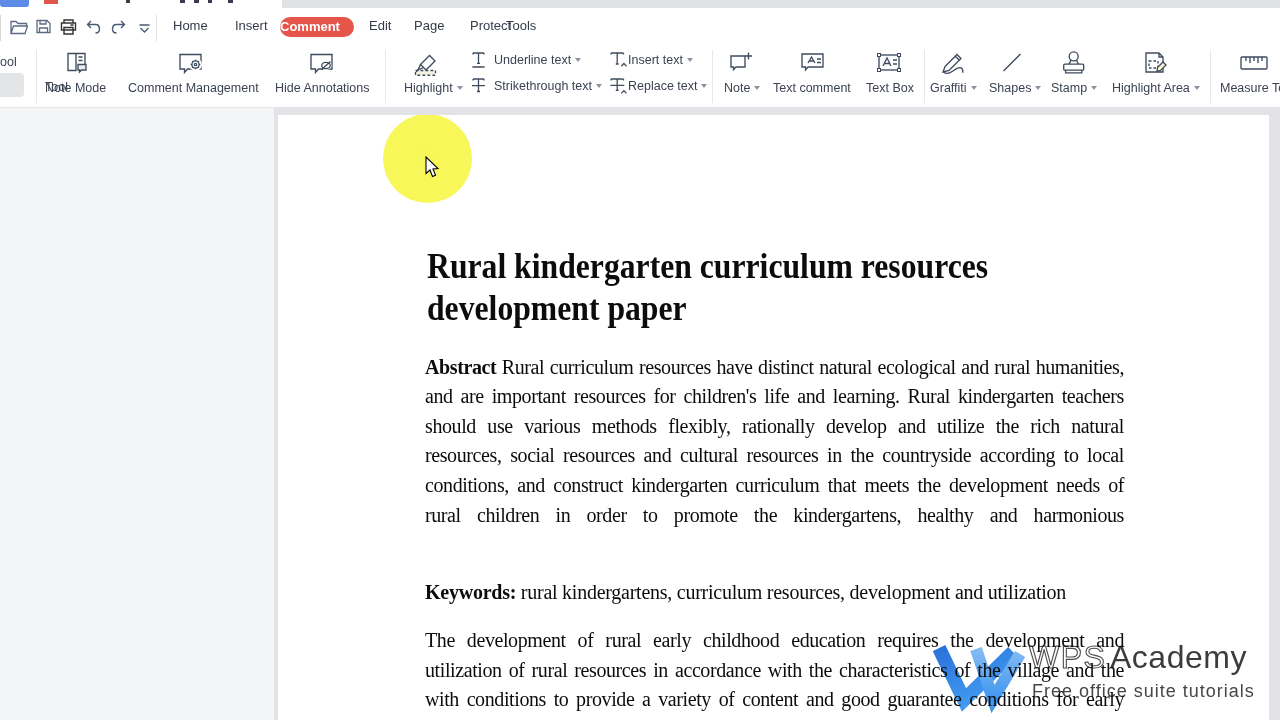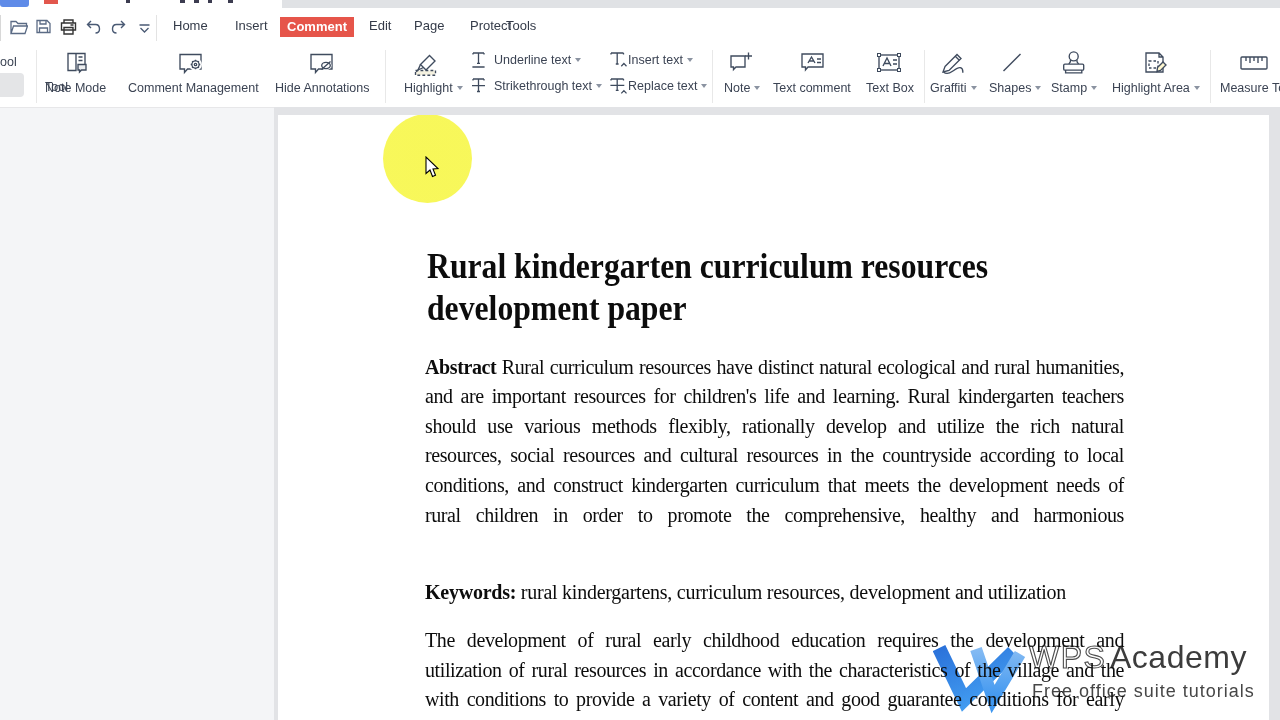--- a/index.html
+++ b/index.html
@@ -9,21 +9,21 @@
   
   #tabstrip { left:0; top:0; width:1280px; height:8px; background:#fff; }
   #tabstrip .graypart { position:absolute; left:282px; top:0; width:998px; height:8px; background:#e0e2e5; }
   #tabstrip .blue { position:absolute; left:0; top:0; width:29px; height:7px; background:#5f8be8; border-radius:0 0 3px 3px; }
   #tabstrip .red { position:absolute; left:44px; top:0; width:14px; height:4px; background:#e2574d; }
   .tmark { position:absolute; top:0; height:2.5px; background:#3c3c50; }
   
   #row1 { left:0; top:8px; width:1280px; height:44px; background:#fff; border-bottom:1px solid #ebebeb; }
   .menuitem { position:absolute; top:10px; font-size:13px; color:#343b49; }
   .vsep1 { position:absolute; left:156px; top:7px; width:1px; height:26px; background:#e3e3e3; }
-  #commentpill { position:absolute; left:280px; top:9px; width:74px; height:20px; background:#e6554a; border-radius:0; color:#fff; font-size:13px; font-weight:bold; text-align:center; line-height:20px; }
+  #commentpill { position:absolute; left:280px; top:9px; width:74px; height:20px; background:#e6554a; border-radius:10px; color:#fff; font-size:13px; font-weight:bold; text-align:left; line-height:20px; }
   
   #ribbon { left:0; top:46px; width:1280px; height:61px; background:#fff; }
   .rsep { position:absolute; top:4px; width:1px; height:53px; background:#e8e8e8; }
   .rlabel { position:absolute; top:34.5px; font-size:12.5px; color:#3b4353; white-space:nowrap; }
   .ricon { position:absolute; top:5px; }
   .drop { display:inline-block; width:0; height:0; border-left:3.5px solid transparent; border-right:3.5px solid transparent; border-top:4px solid #8b93a1; margin-left:4px; vertical-align:2px; }
   .smalltext { position:absolute; font-size:12.5px; color:#3b4353; white-space:nowrap; }
   #toolchip { position:absolute; left:-8px; top:27px; width:32px; height:24px; background:#e4e5e7; border-radius:4px; }
   
   #docarea { left:0; top:107px; width:1280px; height:613px; background:#e2e3e6; }
@@ -246,21 +246,21 @@
   </div>
 
   <div class="doctext" id="title">Rural kindergarten curriculum resources<br>development paper</div>
 
   <div class="doctext para" id="abstract">
     <div class="jl"><b>Abstract</b> Rural curriculum resources have distinct natural ecological and rural humanities,</div>
     <div class="jl">and are important resources for children's life and learning. Rural kindergarten teachers</div>
     <div class="jl">should use various methods flexibly, rationally develop and utilize the rich natural</div>
     <div class="jl">resources, social resources and cultural resources in the countryside according to local</div>
     <div class="jl">conditions, and construct kindergarten curriculum that meets the development needs of</div>
-    <div class="jl">rural children in order to promote the comprehensive, healthy and harmonious</div>
+    <div class="jl">rural children in order to promote the kindergartens, healthy and harmonious</div>
   </div>
 
   <div class="doctext para" id="keywords"><b>Keywords:</b> rural kindergartens, curriculum resources, development and utilization</div>
 
   <div class="doctext para" id="para2">
     <div class="jl">The development of rural early childhood education requires the development and</div>
     <div class="jl">utilization of rural resources in accordance with the characteristics of the village and the</div>
     <div class="jl">with conditions to provide a variety of content and good guarantee conditions for early</div>
   </div>
 </div>

